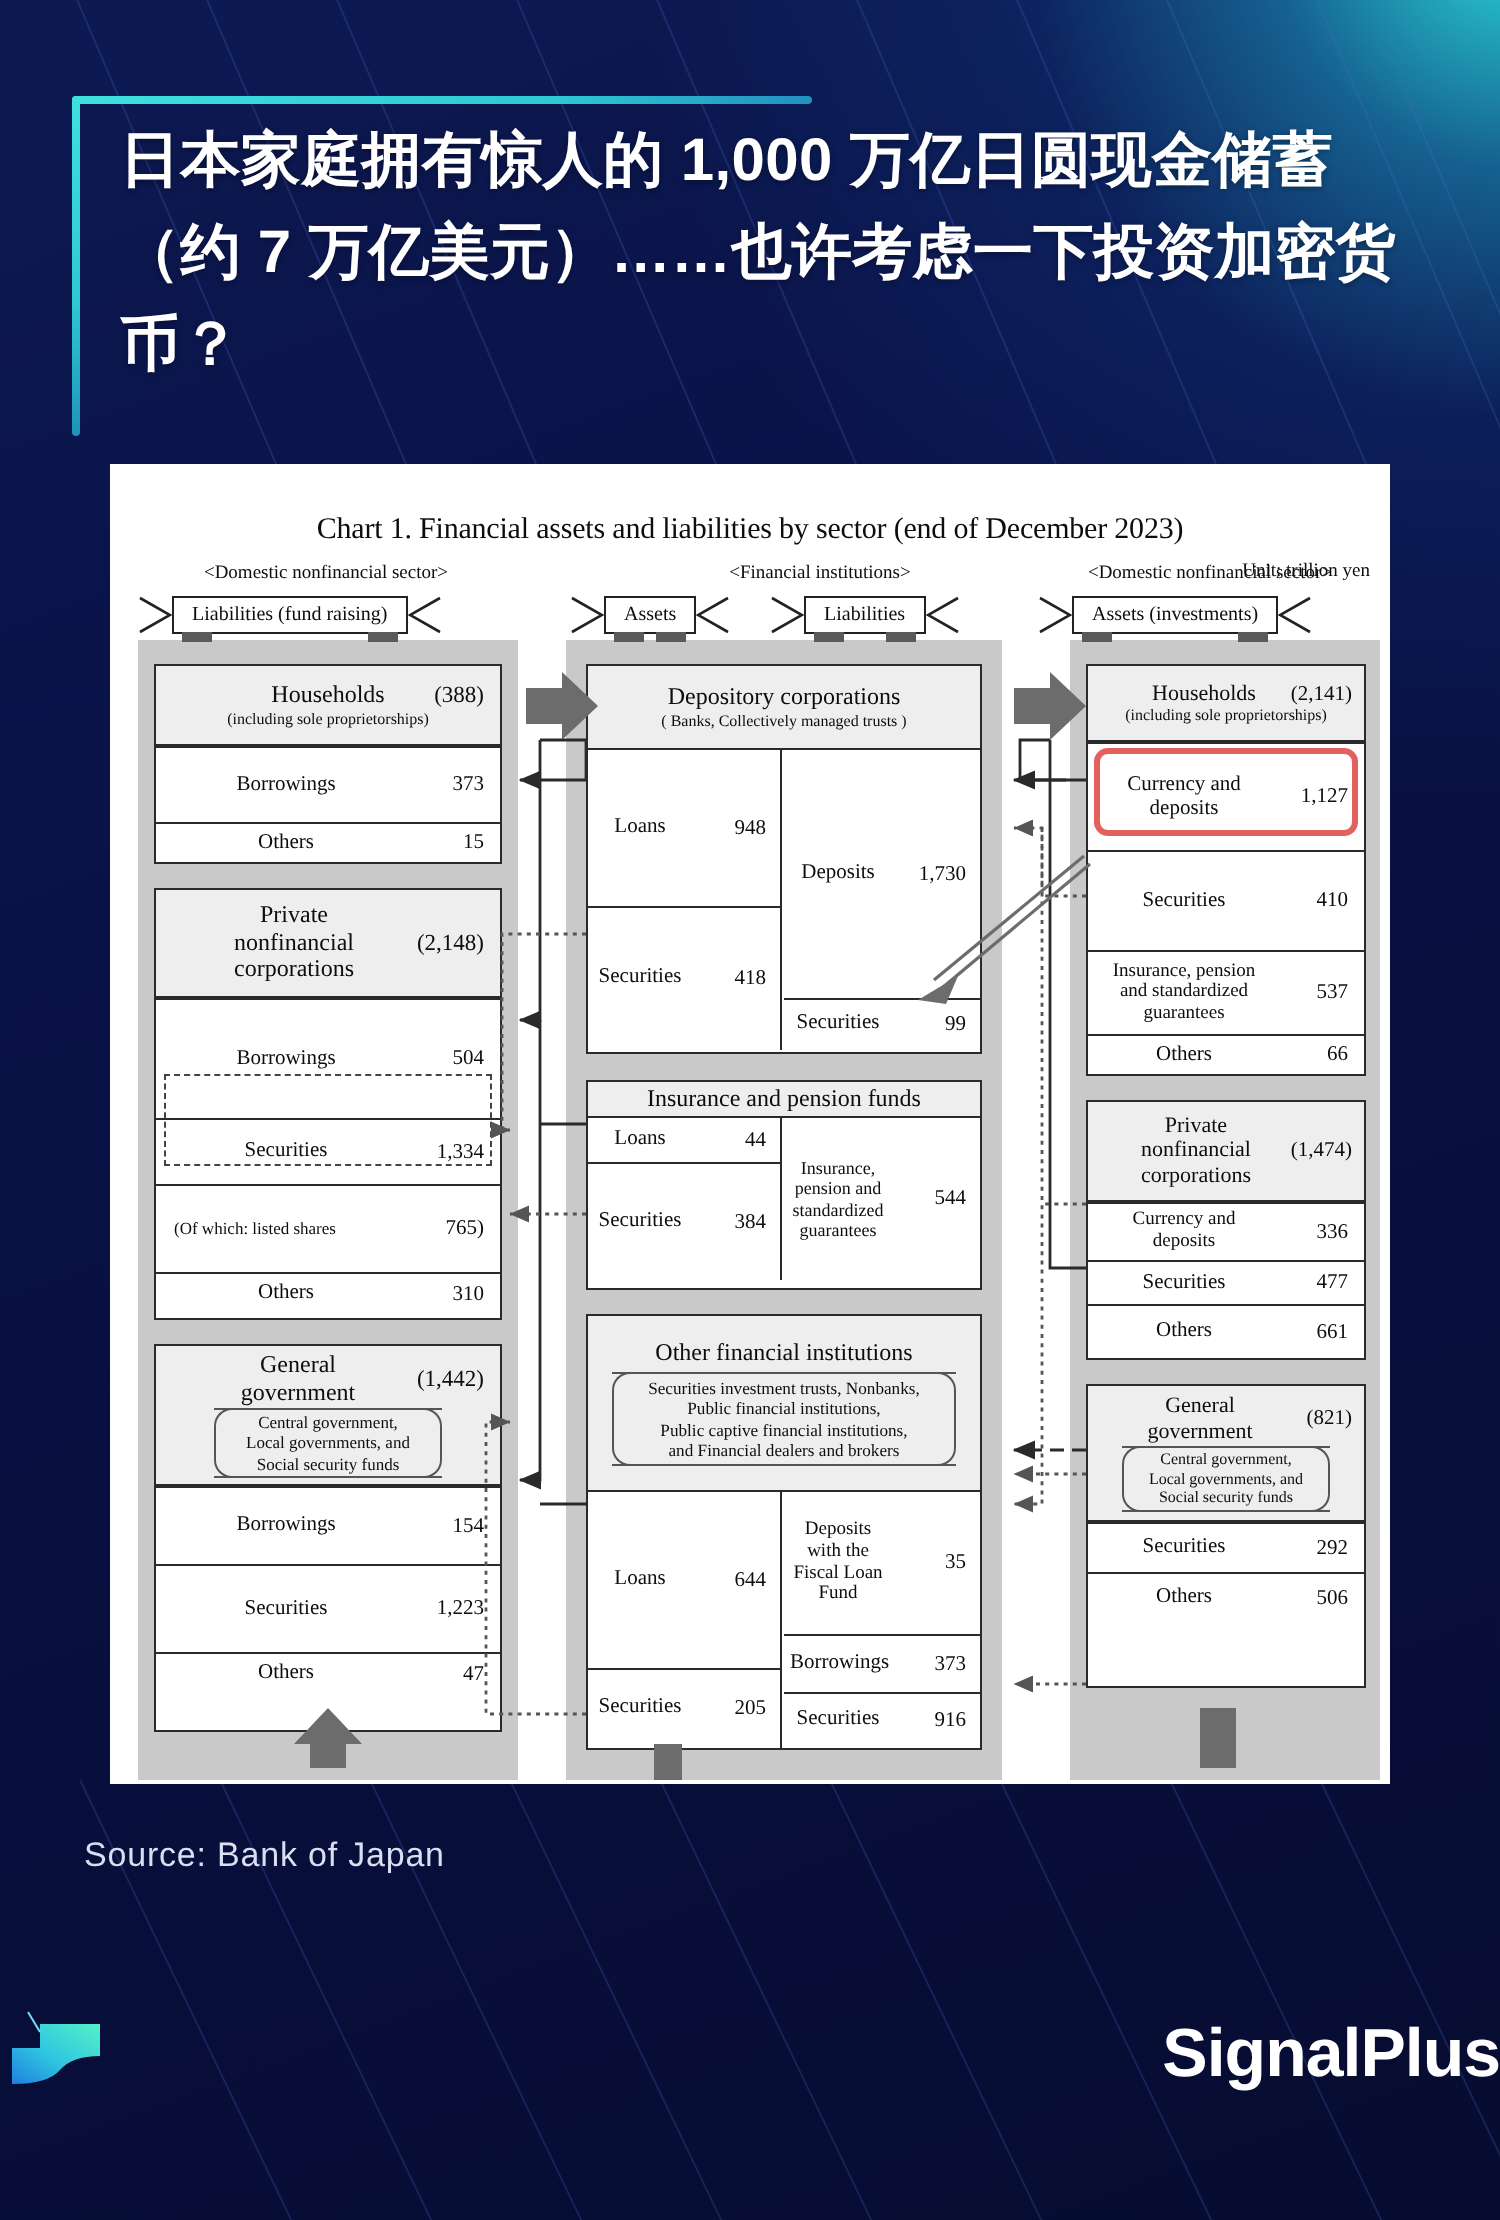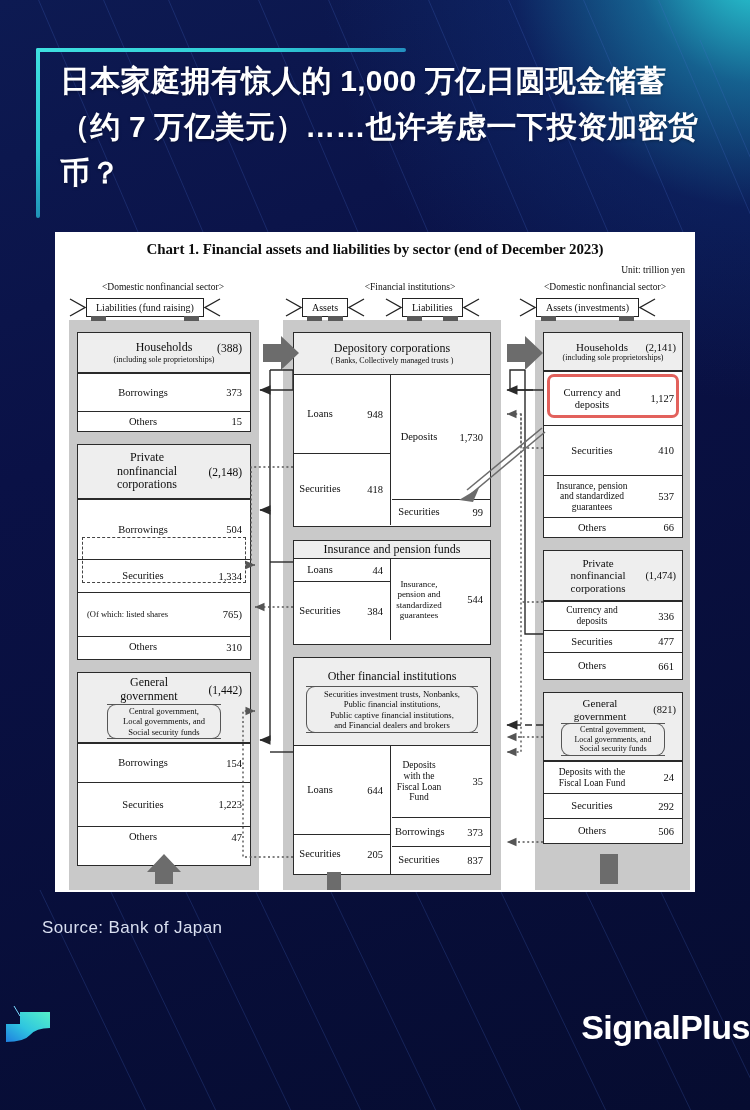--- a/index.html
+++ b/index.html
@@ -59,21 +59,21 @@
   }
   
   #chart {
     position:absolute; left:55px; top:232px; width:640px; height:660px;
     background:#ffffff;
     overflow:hidden;
     font-family:"Liberation Serif", serif;
     color:#0d0d0d;
   }
   #chart .ctitle {
-    text-align:center; font-weight:bold; font-size:15px; padding-top:9px; letter-spacing:-.1px;
+    text-align:center; font-weight:normal; font-size:15px; padding-top:25px; letter-spacing:-.1px;
   }
   #chart .unit {
     text-align:right; font-size:9.5px; padding-right:10px; padding-top:7px;
   }
   .sector-label { position:absolute; font-size:9.5px; text-align:center; }
   
   .ribbon { position:absolute; height:19px; display:flex; align-items:center; }
   .ribbon .mid {
     border:1.3px solid #222; background:#fff; height:19px;
     display:flex; align-items:center; justify-content:center;
@@ -386,21 +386,21 @@
 Fiscal Loan
 Fund</div>
           <div class="num">35</div>
         </div>
         <div class="cell" style="top:71px; height:29px;">
           <div class="lbl">Borrowings</div>
           <div class="num">373</div>
         </div>
         <div class="cell" style="top:100px; height:28px;">
           <div class="lbl">Securities</div>
-          <div class="num">837</div>
+          <div class="num">916</div>
         </div>
       </div>
     </div>
   </div>
 
   <div class="ebox" style="left:488px; top:100px; width:140px; height:206px;">
     <div class="ehead" style="height:38px; flex-direction:column; justify-content:center;">
       <div style="display:flex;width:100%;align-items:center;justify-content:center;position:relative;">
         <div class="nm" style="font-size:11px;padding-right:22px;">Households</div>
         <div class="val" style="font-size:10.5px;right:6px;">(2,141)</div>
@@ -454,25 +454,20 @@
   <div class="ebox" style="left:488px; top:460px; width:140px; height:152px;">
     <div class="ehead" style="height:68px; flex-direction:column; justify-content:center; gap:1px;">
       <div style="display:flex;width:100%;align-items:center;justify-content:center;position:relative;">
         <div class="nm" style="white-space:pre-line;font-size:11px;padding-right:26px;">General
 government</div>
         <div class="val" style="font-size:10.5px;right:6px;">(821)</div>
       </div>
       <div class="paren" style="white-space:pre-line;font-size:8px;padding:1px 13px;">Central government,
 Local governments, and
 Social security funds</div>
-    </div>
-    <div class="erow" style="height:32px;">
-      <div class="lbl" style="white-space:pre-line;font-size:9.5px;">Deposits with the
-Fiscal Loan Fund</div>
-      <div class="num">24</div>
     </div>
     <div class="erow" style="height:25px;">
       <div class="lbl">Securities</div>
       <div class="num">292</div>
     </div>
     <div class="erow" style="height:25px;">
       <div class="lbl">Others</div>
       <div class="num">506</div>
     </div>
   </div>

